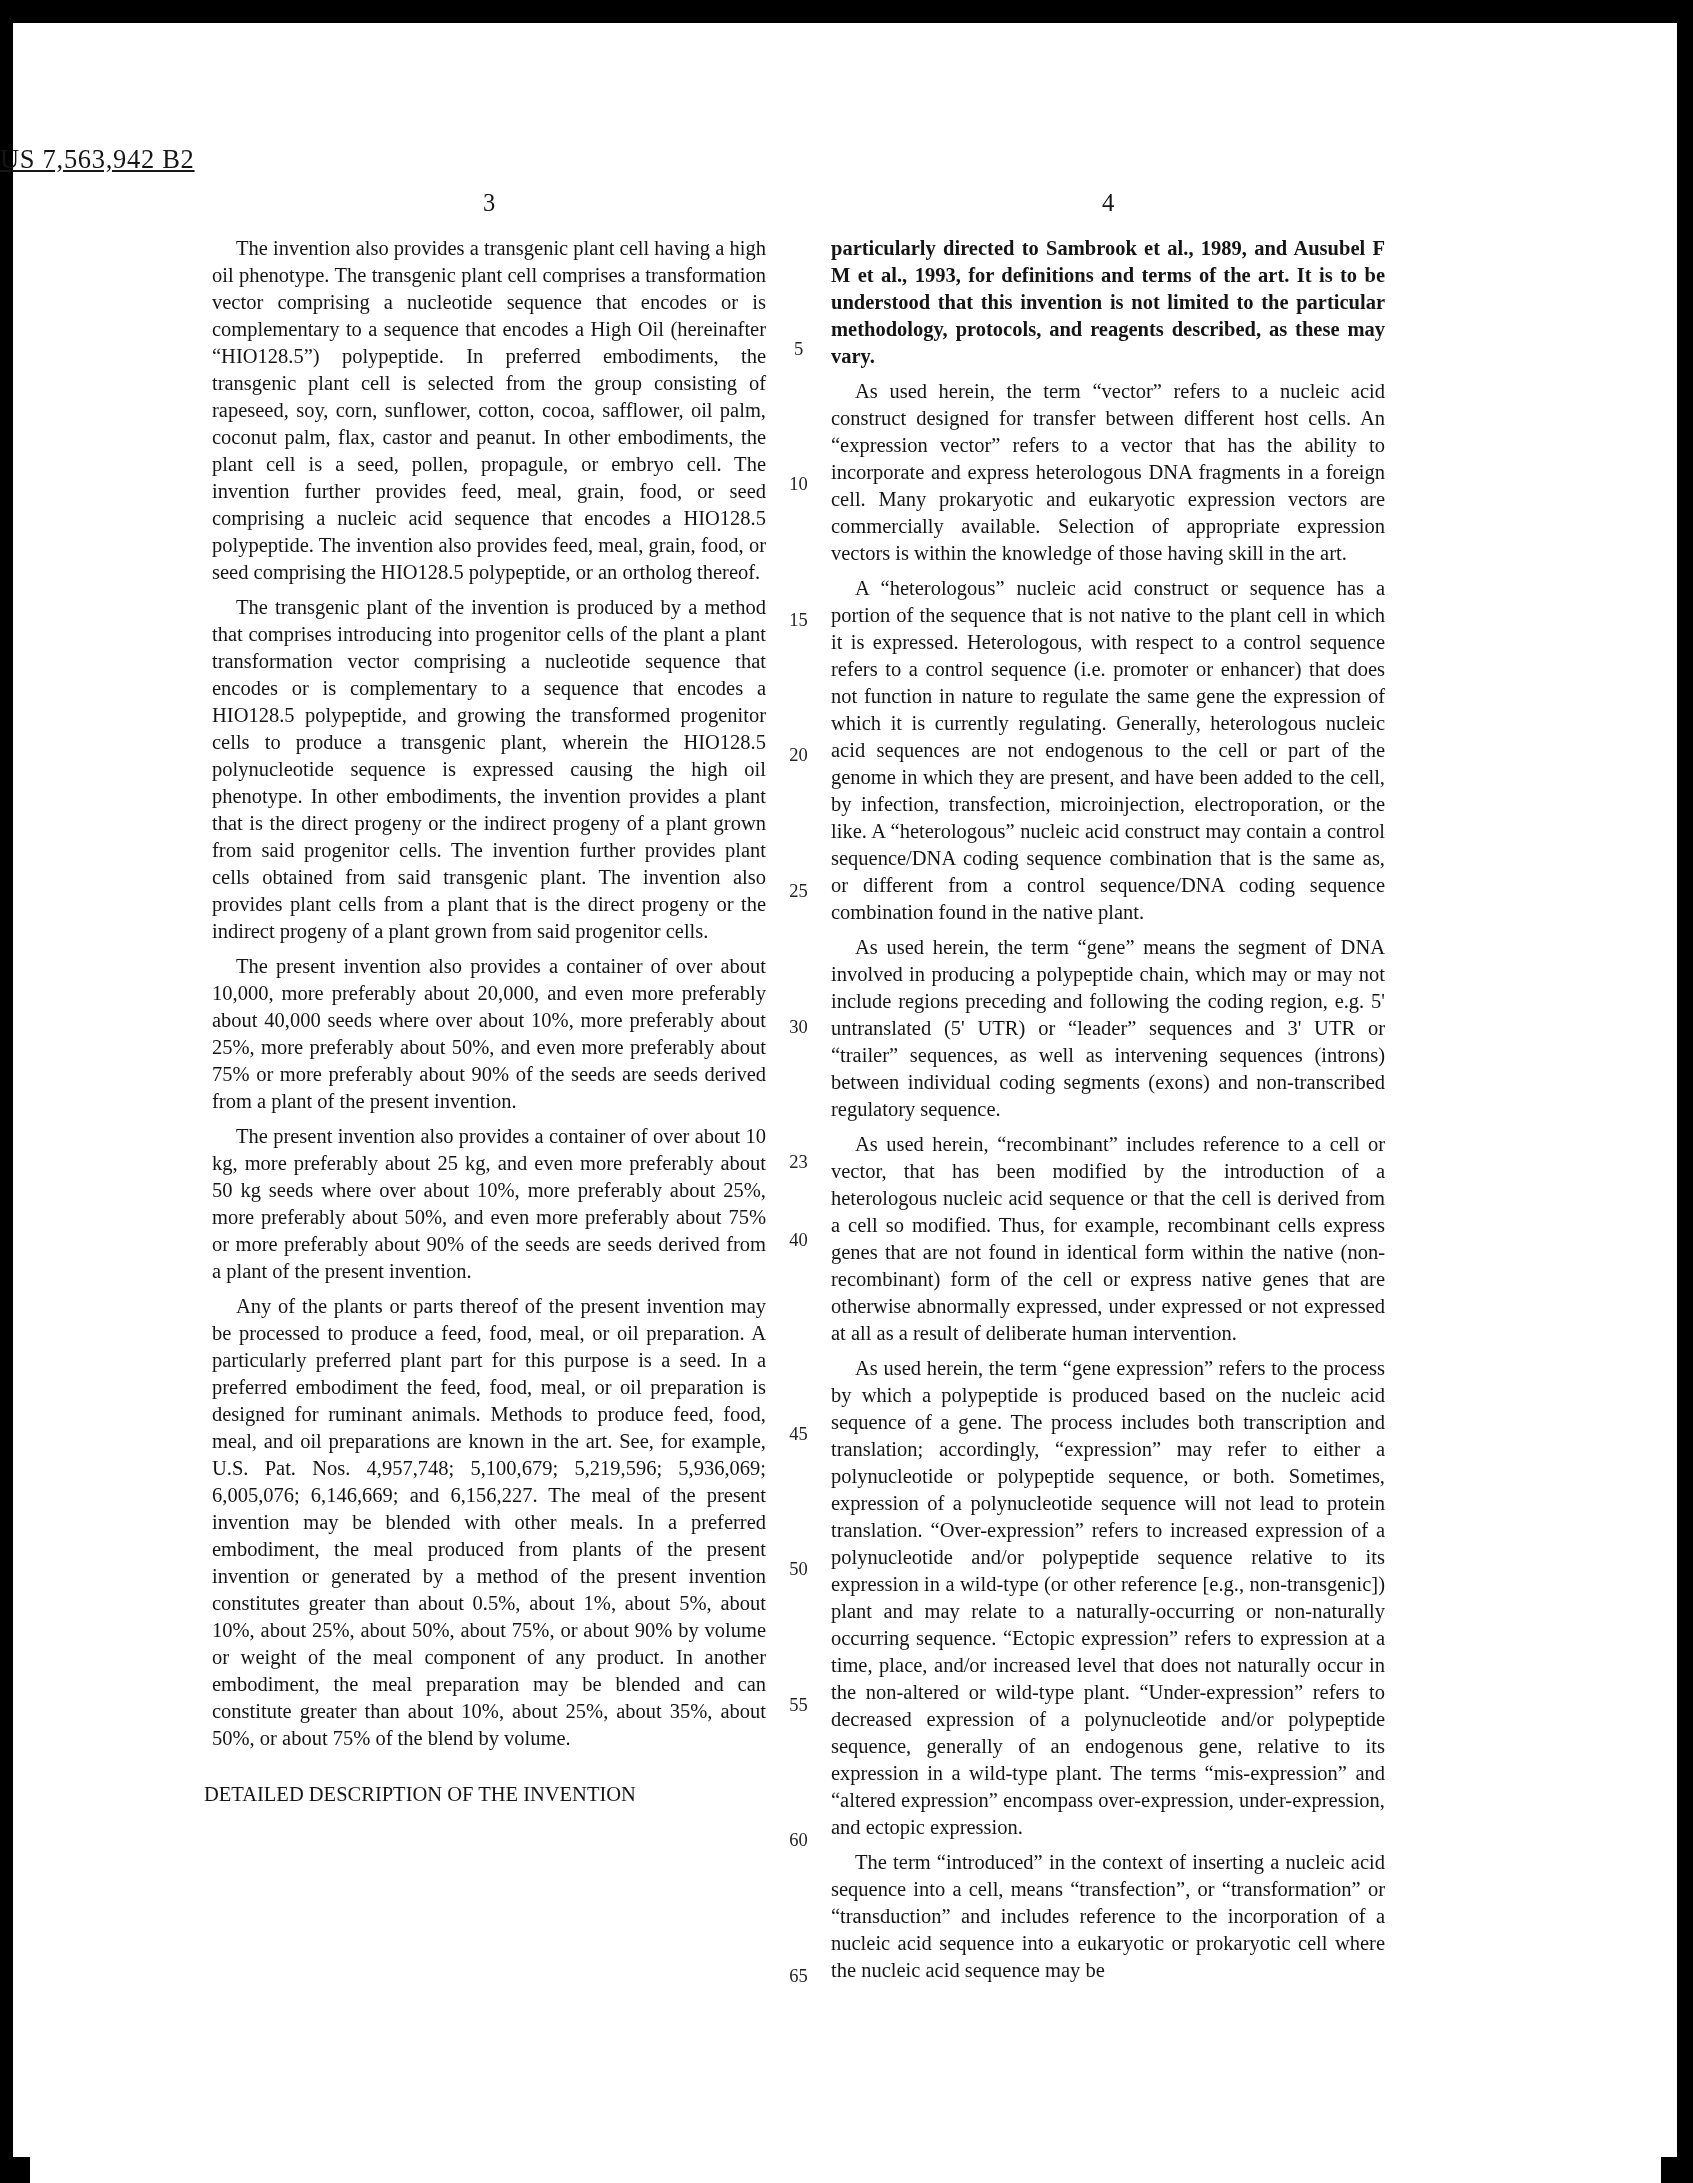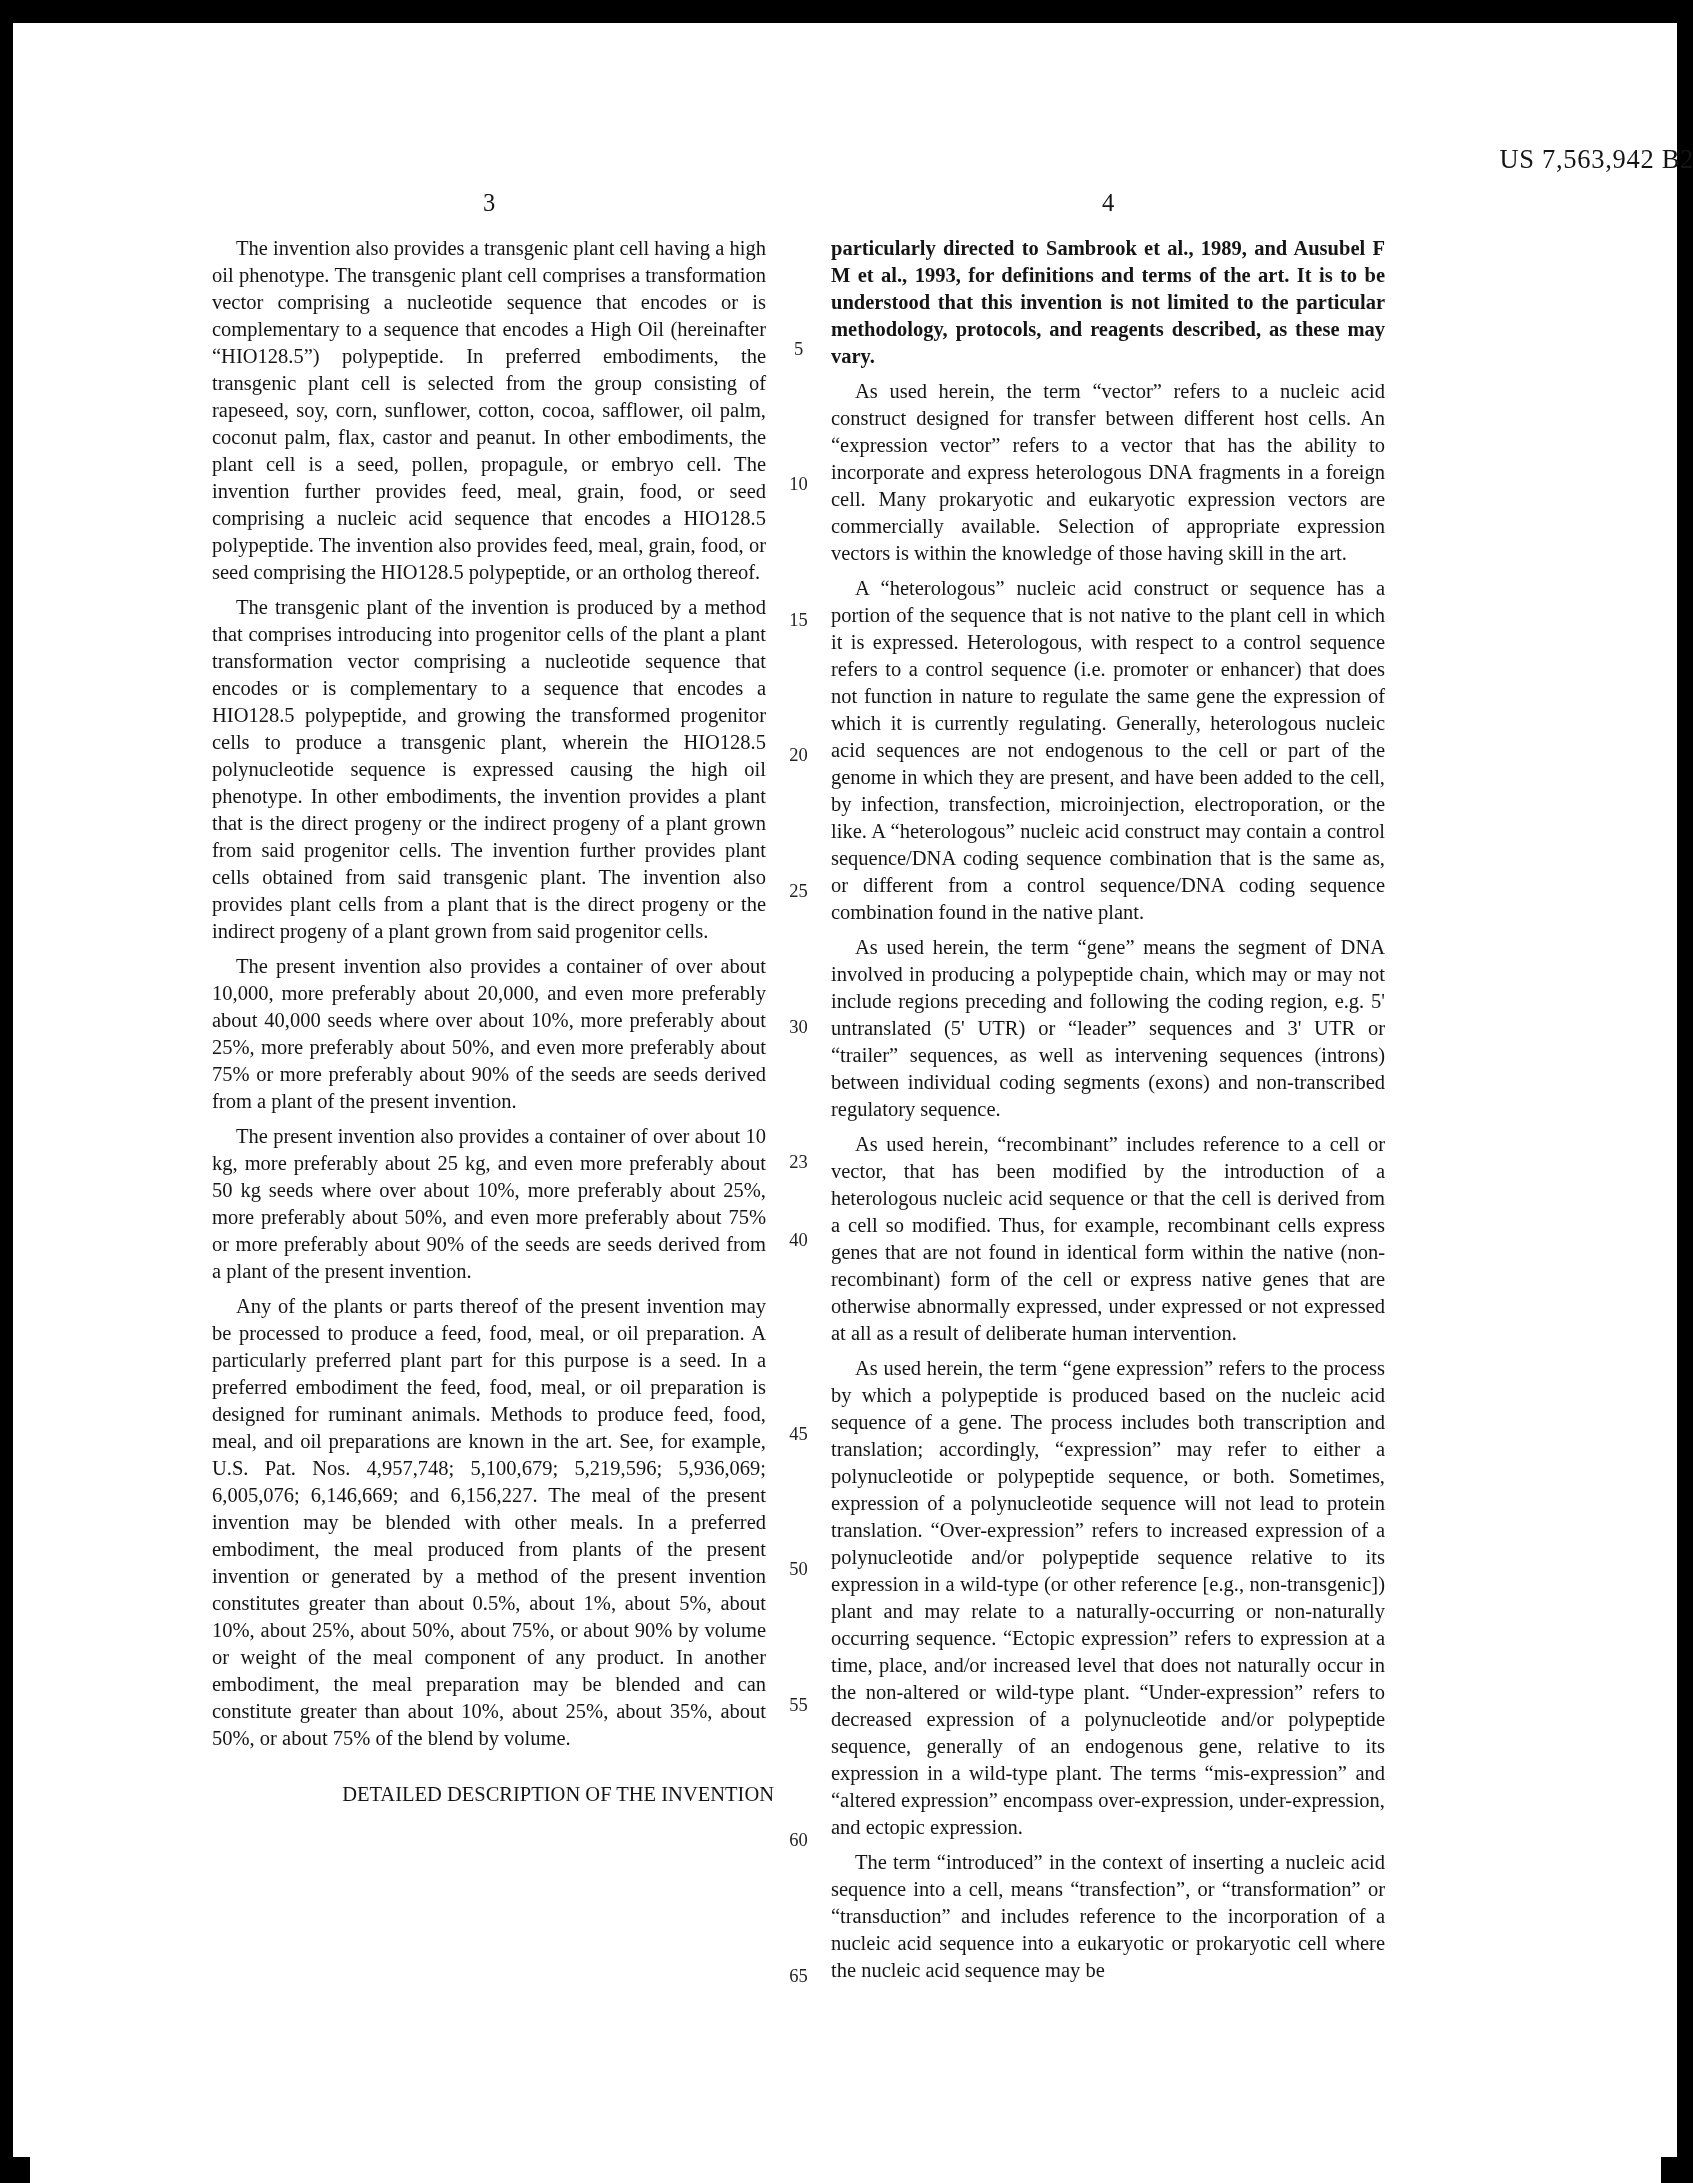--- a/index.html
+++ b/index.html
@@ -39,23 +39,24 @@
   .corner-br {
     position: absolute; bottom: 0; right: 0;
     width: 33px; height: 26.5px;
     background: #000;
   }
 
   .patent-number {
     position: absolute;
     top: 144px; left: 0;
     width: 100%;
-    text-align: right;
+    text-align: left;
     font-size: 26.5px;
     letter-spacing: 0.7px;
+    text-decoration: underline;
   }
 
   .content {
     position: absolute;
     top: 189px;
     left: 204px;
     width: 1190px;
   }
   .colnum-row {
     display: flex;
@@ -80,21 +81,21 @@
   }
   .col p {
     margin: 8px;
     text-indent: 24px;
   }
   .col p.continuation {
     text-indent: 0;
     font-weight: bold;
   }
   .section-heading {
-    text-align: right;
+    text-align: left;
     font-size: 20.5px;
     font-weight: normal;
     margin: 29px 0 30px 0;
     line-height: 27px;
   }
   .subheading {
     text-indent: 0;
     margin: 25px 0 2.6px 12px;
     font-size: 20.5px;
     line-height: 27px;

